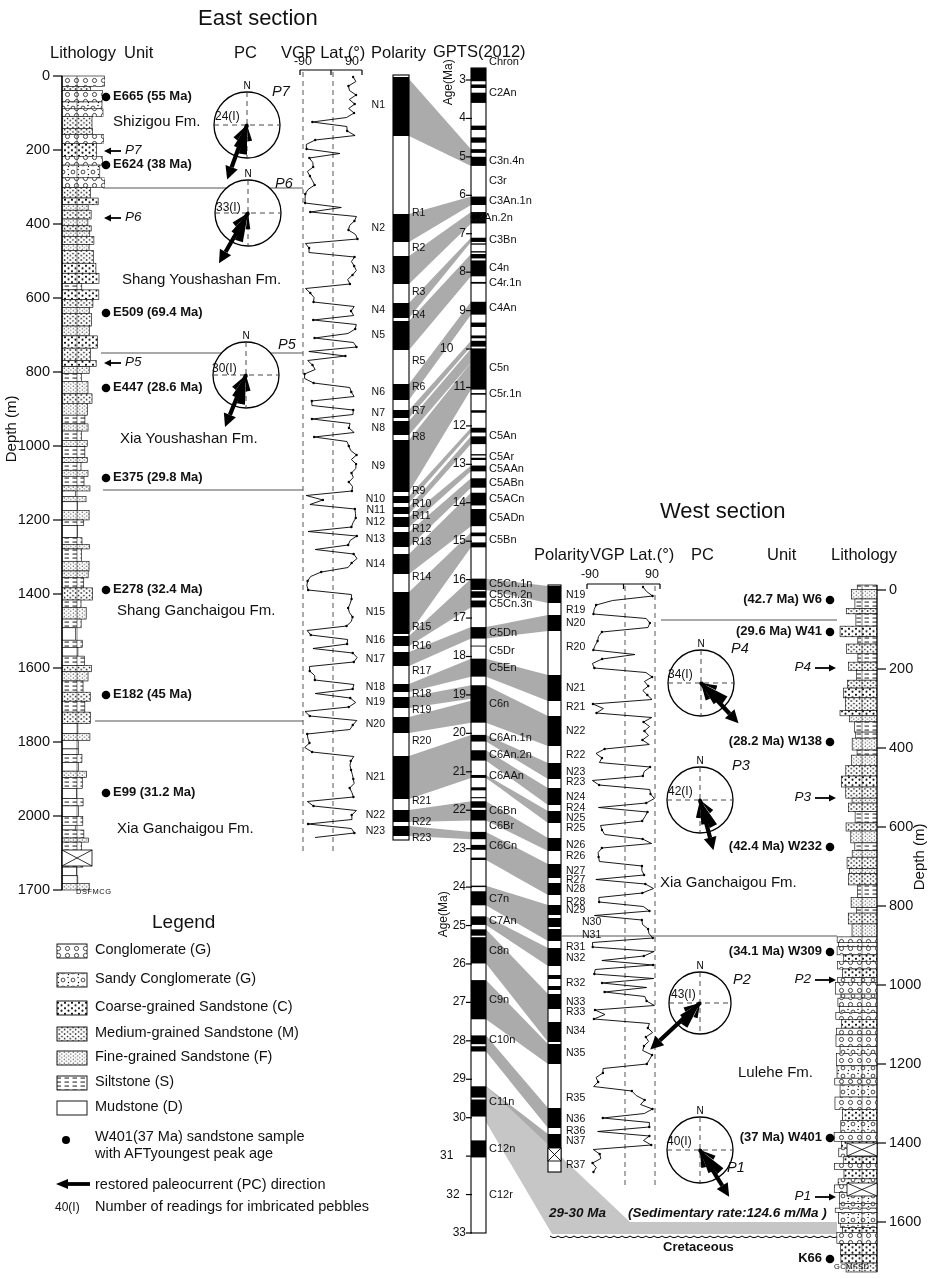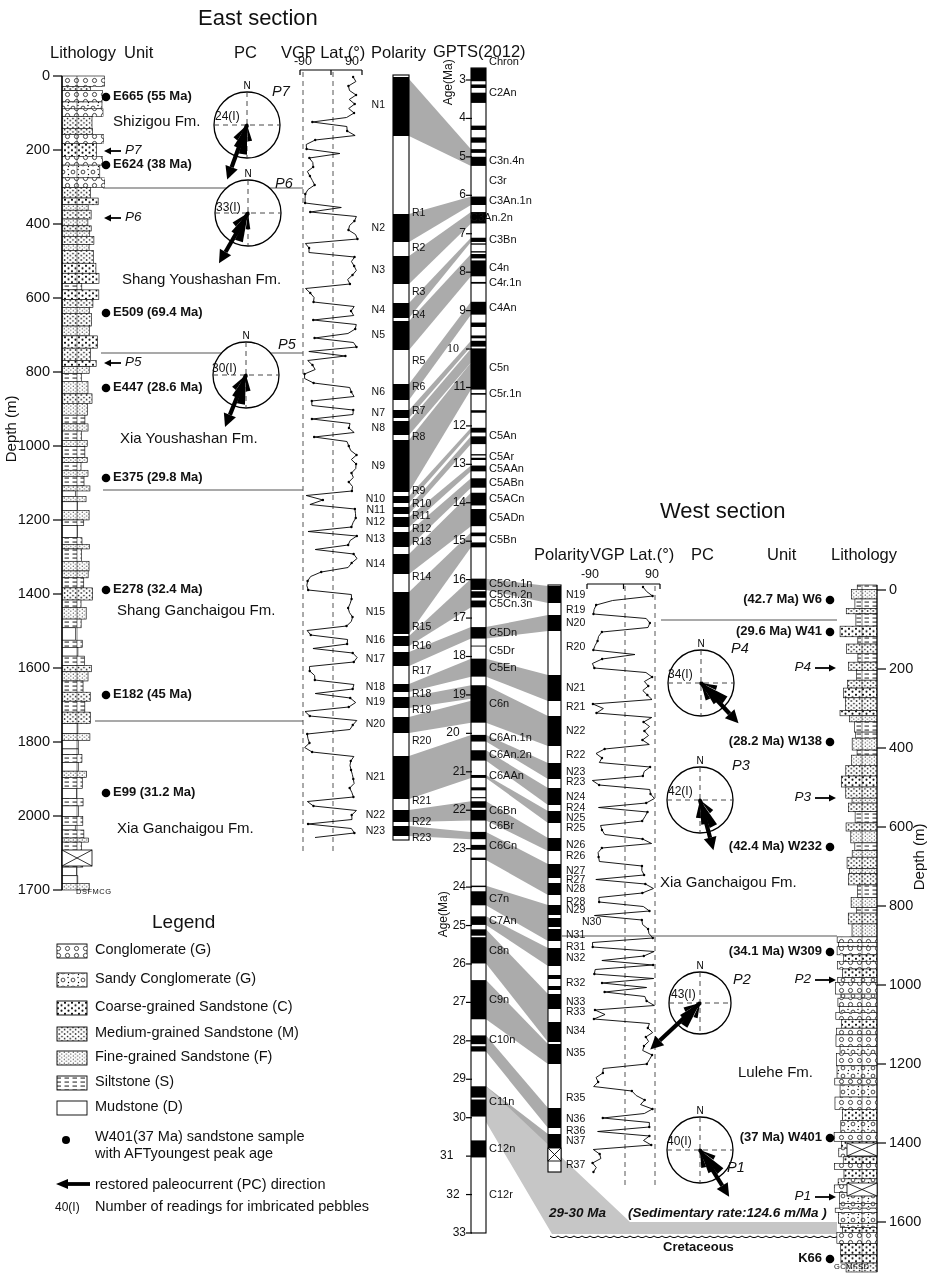--- a/index.html
+++ b/index.html
@@ -958,31 +958,31 @@
     <div class="t cret" id="cretaceous">Cretaceous</div>
     <div class="t tiny" id="scale-east">DSFMCG</div>
     <div class="t tiny" id="scale-west">GCMFSD</div>
   <div class="t age" style="left: 440px; top: 73px; width: 26px; text-align: right;">3</div>
       <div class="t age" style="left: 440px; top: 111.433px; width: 26px; text-align: right;">4</div>
       <div class="t age" style="left: 440px; top: 149.866px; width: 26px; text-align: right;">5</div>
       <div class="t age" style="left: 440px; top: 188.299px; width: 26px; text-align: right;">6</div>
       <div class="t age" style="left: 440px; top: 226.732px; width: 26px; text-align: right;">7</div>
       <div class="t age" style="left: 440px; top: 265.165px; width: 26px; text-align: right;">8</div>
       <div class="t age" style="left: 440px; top: 303.598px; width: 26px; text-align: right;">9</div>
-      <div class="t age" style="left: 440px; top: 342.031px; width: 26px; text-align: center; font-family: Liberation Serif, serif;">10</div>
+      <div class="t age" style="left: 440px; top: 342.031px; width: 26px; text-align: left;">10</div>
       <div class="t age" style="left: 440px; top: 380.464px; width: 26px; text-align: right;">11</div>
       <div class="t age" style="left: 440px; top: 418.897px; width: 26px; text-align: right;">12</div>
       <div class="t age" style="left: 440px; top: 457.33px; width: 26px; text-align: right;">13</div>
       <div class="t age" style="left: 440px; top: 495.763px; width: 26px; text-align: right;">14</div>
       <div class="t age" style="left: 440px; top: 534.196px; width: 26px; text-align: right;">15</div>
       <div class="t age" style="left: 440px; top: 572.629px; width: 26px; text-align: right;">16</div>
       <div class="t age" style="left: 440px; top: 611.062px; width: 26px; text-align: right;">17</div>
       <div class="t age" style="left: 440px; top: 649.495px; width: 26px; text-align: right;">18</div>
       <div class="t age" style="left: 440px; top: 687.928px; width: 26px; text-align: right;">19</div>
-      <div class="t age" style="left: 440px; top: 726.361px; width: 26px; text-align: center;">20</div>
+      <div class="t age" style="left: 440px; top: 726.361px; width: 26px; text-align: right;">20</div>
       <div class="t age" style="left: 440px; top: 764.794px; width: 26px; text-align: right;">21</div>
       <div class="t age" style="left: 440px; top: 803.227px; width: 26px; text-align: right;">22</div>
       <div class="t age" style="left: 440px; top: 841.66px; width: 26px; text-align: right;">23</div>
       <div class="t age" style="left: 440px; top: 880.093px; width: 26px; text-align: right;">24</div>
       <div class="t age" style="left: 440px; top: 918.526px; width: 26px; text-align: right;">25</div>
       <div class="t age" style="left: 440px; top: 956.959px; width: 26px; text-align: right;">26</div>
       <div class="t age" style="left: 440px; top: 995.392px; width: 26px; text-align: right;">27</div>
       <div class="t age" style="left: 440px; top: 1033.83px; width: 26px; text-align: right;">28</div>
       <div class="t age" style="left: 440px; top: 1072.26px; width: 26px; text-align: right;">29</div>
       <div class="t age" style="left: 440px; top: 1110.69px; width: 26px; text-align: right;">30</div>
@@ -1089,21 +1089,21 @@
       <div class="t pol" style="left: 566px; top: 812px;">N25</div>
       <div class="t pol" style="left: 566px; top: 822px;">R25</div>
       <div class="t pol" style="left: 566px; top: 839px;">N26</div>
       <div class="t pol" style="left: 566px; top: 850px;">R26</div>
       <div class="t pol" style="left: 566px; top: 865px;">N27</div>
       <div class="t pol" style="left: 566px; top: 874px;">R27</div>
       <div class="t pol" style="left: 566px; top: 883px;">N28</div>
       <div class="t pol" style="left: 566px; top: 896px;">R28</div>
       <div class="t pol" style="left: 566px; top: 904px;">N29</div>
       <div class="t pol" style="left: 582px; top: 916px;">N30</div>
-      <div class="t pol" style="left: 566px; top: 929px;">N31</div>
+      <div class="t pol" style="left: 582px; top: 929px;">N31</div>
       <div class="t pol" style="left: 566px; top: 941px;">R31</div>
       <div class="t pol" style="left: 566px; top: 952px;">N32</div>
       <div class="t pol" style="left: 566px; top: 977px;">R32</div>
       <div class="t pol" style="left: 566px; top: 996px;">N33</div>
       <div class="t pol" style="left: 566px; top: 1006px;">R33</div>
       <div class="t pol" style="left: 566px; top: 1025px;">N34</div>
       <div class="t pol" style="left: 566px; top: 1047px;">N35</div>
       <div class="t pol" style="left: 566px; top: 1092px;">R35</div>
       <div class="t pol" style="left: 566px; top: 1113px;">N36</div>
       <div class="t pol" style="left: 566px; top: 1125px;">R36</div>

